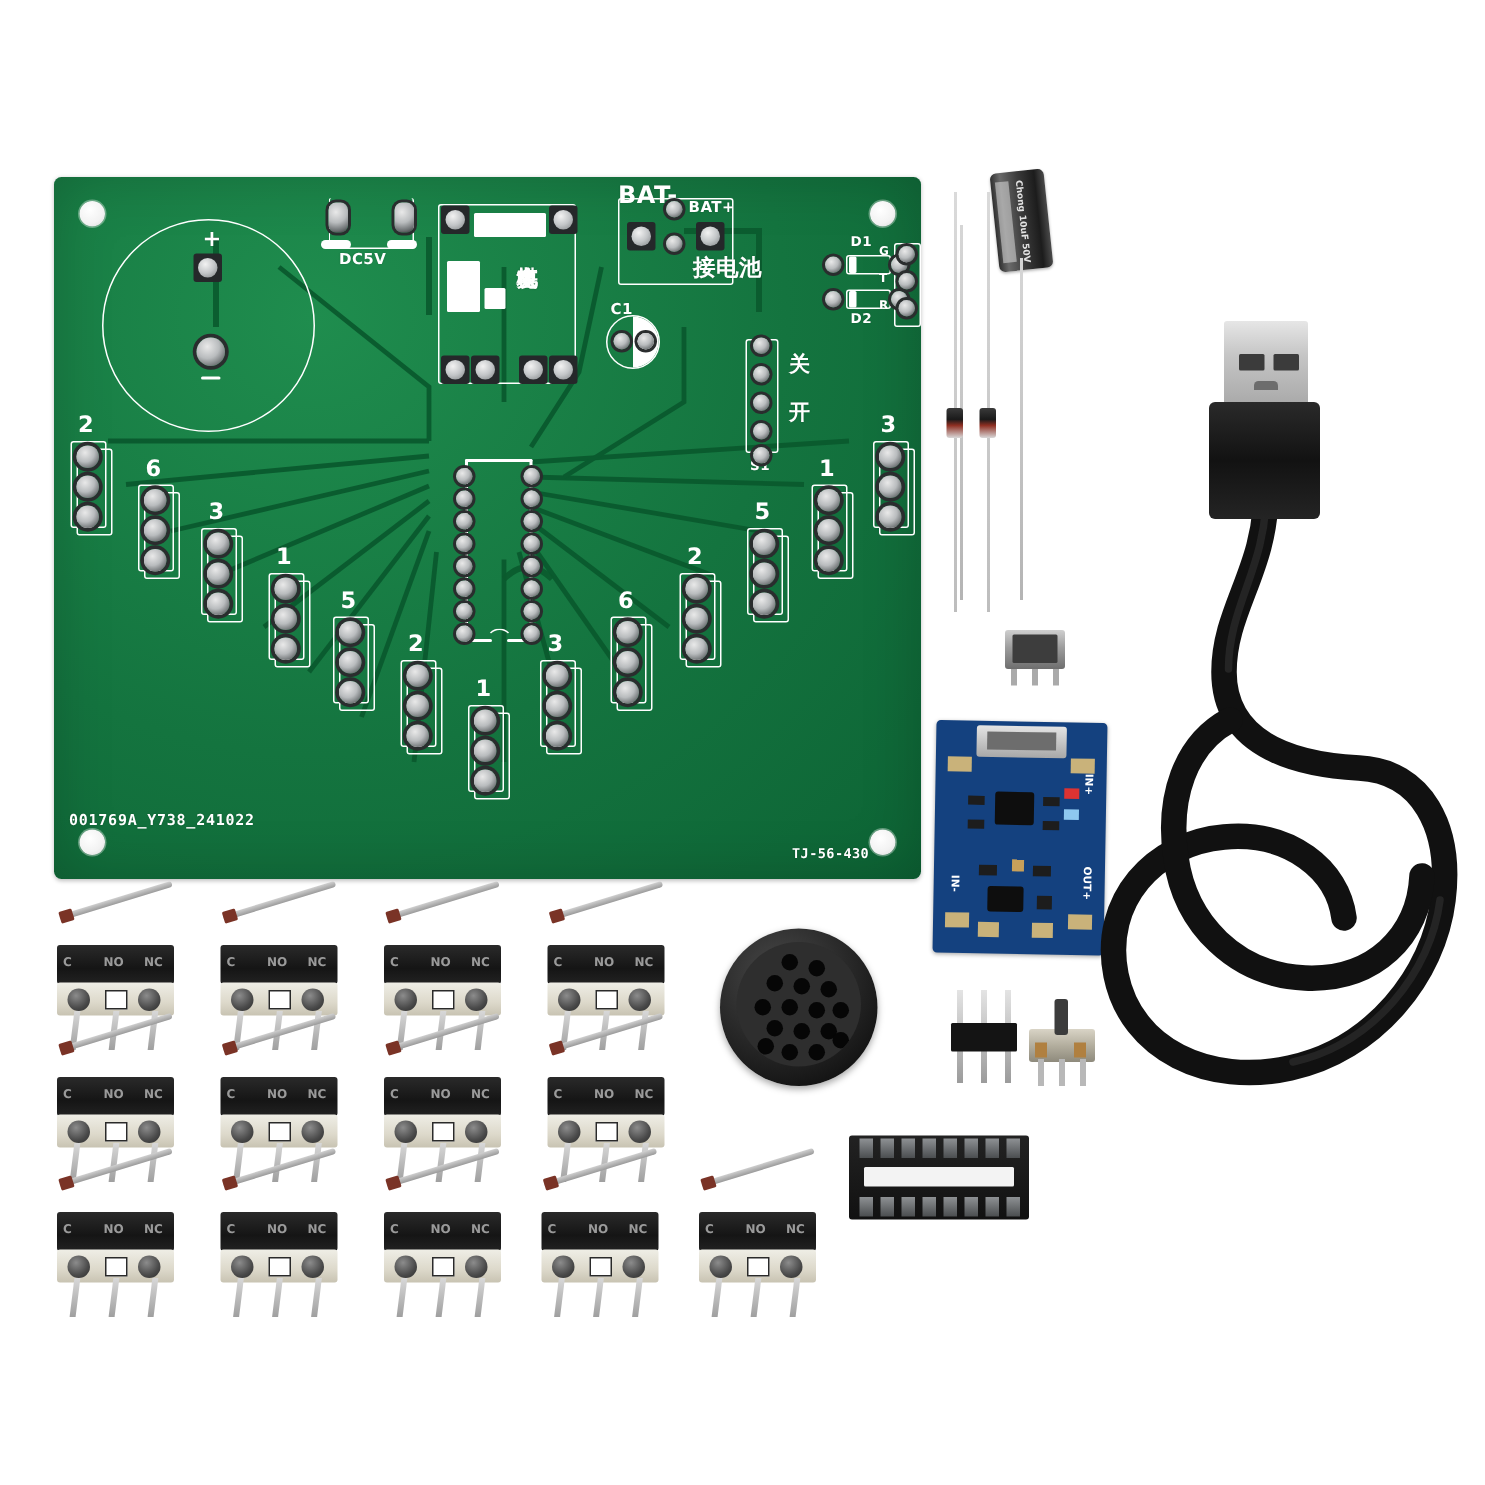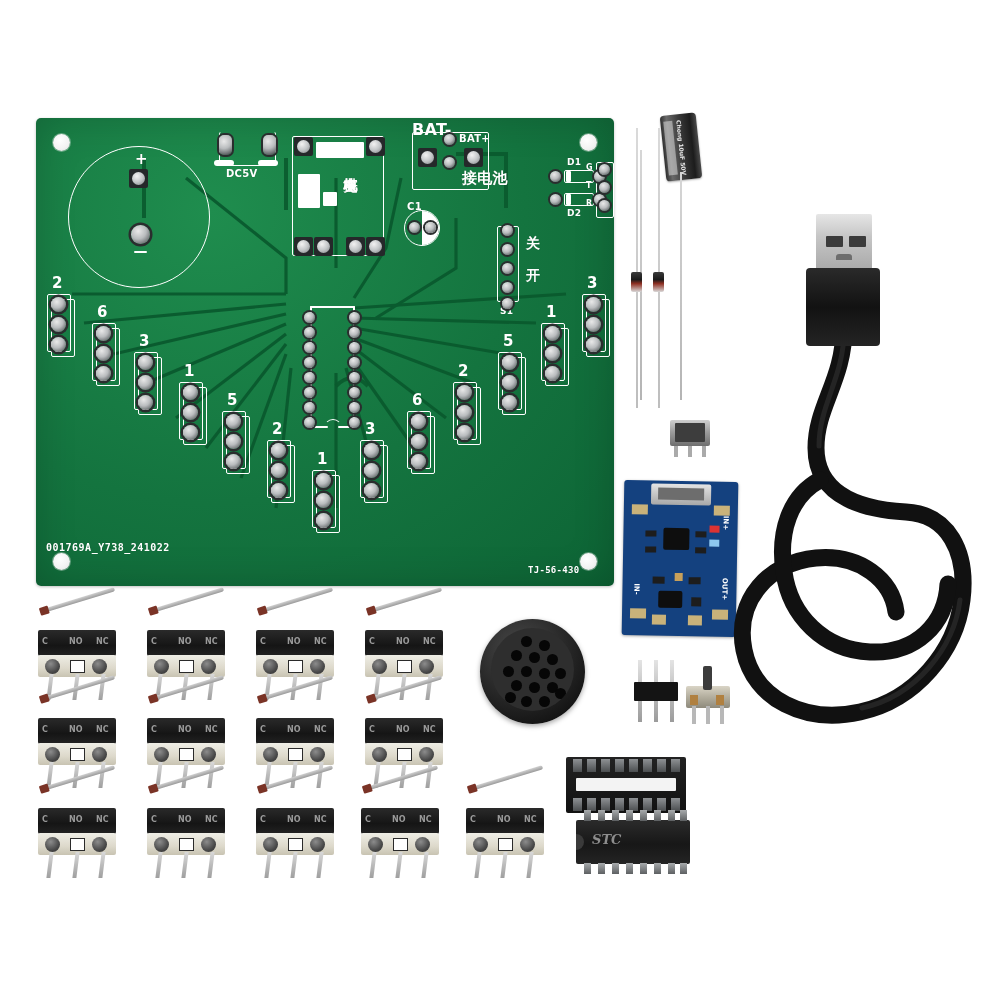--- a/index.html
+++ b/index.html
@@ -662,40 +662,20 @@
     <div class="spin" style="left:7px;top:41px;"></div>
     <div class="spin" style="left:21px;top:41px;"></div>
     <div class="spin" style="left:35px;top:41px;"></div>
     <div class="spin" style="left:49px;top:41px;"></div>
     <div class="spin" style="left:63px;top:41px;"></div>
     <div class="spin" style="left:77px;top:41px;"></div>
     <div class="spin" style="left:91px;top:41px;"></div>
     <div class="spin" style="left:105px;top:41px;"></div>
   </div>
 
-  <div id="stcic">
-    <div class="notch"></div>
-    <div class="mark">STC</div>
-    <div class="lead" style="left:8px;top:-10px;"></div>
-    <div class="lead" style="left:22px;top:-10px;"></div>
-    <div class="lead" style="left:36px;top:-10px;"></div>
-    <div class="lead" style="left:50px;top:-10px;"></div>
-    <div class="lead" style="left:64px;top:-10px;"></div>
-    <div class="lead" style="left:78px;top:-10px;"></div>
-    <div class="lead" style="left:92px;top:-10px;"></div>
-    <div class="lead" style="left:104px;top:-10px;"></div>
-    <div class="lead" style="left:8px;top:43px;"></div>
-    <div class="lead" style="left:22px;top:43px;"></div>
-    <div class="lead" style="left:36px;top:43px;"></div>
-    <div class="lead" style="left:50px;top:43px;"></div>
-    <div class="lead" style="left:64px;top:43px;"></div>
-    <div class="lead" style="left:78px;top:43px;"></div>
-    <div class="lead" style="left:92px;top:43px;"></div>
-    <div class="lead" style="left:104px;top:43px;"></div>
-  </div>
 
   <svg id="cable" viewBox="0 0 260 560" preserveAspectRatio="none">
     <g fill="none" stroke="#111111" stroke-width="17" stroke-linecap="round">
       <path d="M124 148 C124 200, 96 226, 96 268 C96 320, 150 330, 186 332
                C228 334, 248 372, 242 420 C236 470, 196 520, 140 532
                C86 544, 34 520, 24 470 C14 420, 50 382, 96 378
                C140 374, 172 400, 176 432"></path>
       <path d="M100 300 C70 316, 58 352, 64 392 C70 436, 104 470, 150 472
                C196 474, 226 444, 228 404"></path>
     </g>

